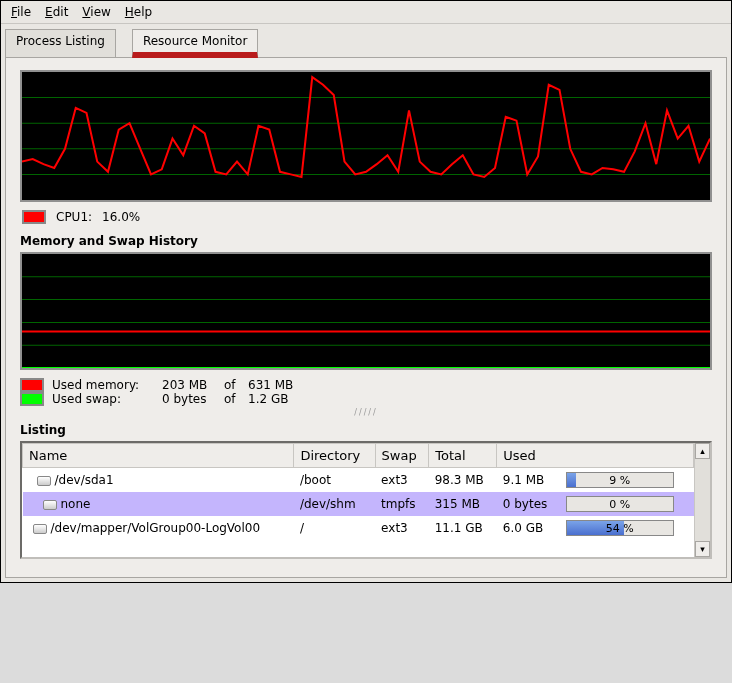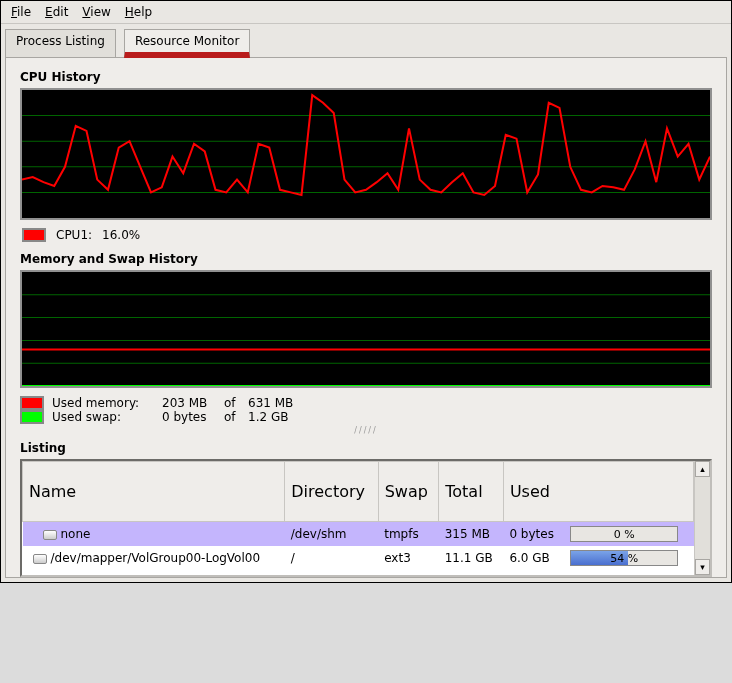--- a/index.html
+++ b/index.html
@@ -31,21 +31,21 @@
 .menubar span u { text-decoration: underline; }
 .tabbar {
   display: flex;
   padding: 4px 4px 0 4px;
   background: #e9e7e3;
 }
 .tab {
   padding: 4px 10px;
   border: 1px solid #a8a6a2;
   background: #e1dfda;
-  margin-right: 8px;
+  margin-right: 16px;
   position: relative;
   top: 1px;
 }
 .tab.active {
   background: #efedea;
   border-bottom: 6px solid #b91c1c;
   z-index: 2;
 }
 .content {
   flex: 1;
@@ -102,24 +102,24 @@
   flex: 1;
   overflow: hidden;
 }
 table {
   width: 100%;
   border-collapse: collapse;
 }
 th {
   text-align: left;
   font-weight: normal;
-  padding: 20px 6px;
+  padding: 4px 6px;
   background: #efedea;
   border: 1px solid #c8c6c2;
-  font-size: 16px;
+  font-size: 13px;
 }
 td {
   padding: 4px 6px;
   font-size: 12px;
 }
 tr.row2 td { background: #c4b5fd; }
 .disk-icon {
   display: inline-block;
   width: 14px;
   height: 10px;
@@ -177,21 +177,20 @@
     <span><u>H</u><span>elp</span></span>
   </div>
 
   <div class="tabbar">
     <div class="tab">Process Listing</div>
     <div class="tab active">Resource Monitor</div>
   </div>
 
   <div class="content">
 
-    <div class="section-title">CPU History</div>
     <div class="chart-frame cpu-chart">
       <svg viewBox="0 0 680 128" preserveAspectRatio="none" id="cpu-svg">
           <line x1="0" y1="25.6" x2="680" y2="25.6" stroke="#006400" stroke-width="1"></line>
           <line x1="0" y1="51.2" x2="680" y2="51.2" stroke="#006400" stroke-width="1"></line>
           <line x1="0" y1="76.80000000000001" x2="680" y2="76.80000000000001" stroke="#006400" stroke-width="1"></line>
           <line x1="0" y1="102.4" x2="680" y2="102.4" stroke="#006400" stroke-width="1"></line>
           <polyline points="0,89.6 10.625,87.03999999999999 21.25,92.16 31.875,96 42.5,76.8 53.125,35.84 63.75,40.959999999999994 74.375,89.6 85,99.84 95.625,57.599999999999994 106.25,51.2 116.875,76.8 127.5,102.4 138.125,97.28 148.75,66.56 159.375,83.2 170,53.760000000000005 180.625,61.44 191.25,99.84 201.875,102.4 212.5,89.6 223.125,102.4 233.75,53.760000000000005 244.375,57.599999999999994 255,99.84 265.625,102.4 276.25,104.96000000000001 286.875,5.1200000000000045 297.5,12.799999999999997 308.125,23.040000000000006 318.75,89.6 329.375,102.4 340,99.84 350.625,92.16 361.25,83.2 371.875,99.84 382.5,38.400000000000006 393.125,89.6 403.75,99.84 414.375,102.4 425,92.16 435.625,83.2 446.25,102.4 456.875,104.96000000000001 467.5,96 478.125,44.8 488.75,48.64 499.375,102.4 510,84.47999999999999 520.625,12.799999999999997 531.25,17.92 541.875,76.8 552.5,99.84 563.125,102.4 573.75,96 584.375,97.28 595,99.84 605.625,79.36 616.25,51.2 626.875,92.16 637.5,38.400000000000006 648.125,66.56 658.75,53.760000000000005 669.375,89.6 680,66.56" fill="none" stroke="#ff0000" stroke-width="2"></polyline>
         </svg>
     </div>
     <div class="legend-row">
@@ -235,20 +234,33 @@
           <thead>
             <tr>
               <th>Name</th>
               <th>Directory</th>
               <th>Swap</th>
               <th>Total</th>
               <th colspan="2">Used</th>
             </tr>
           </thead>
           <tbody id="devices-body">
+              <tr>
+    <td style="padding-left:14px"><span class="disk-icon"></span><span>/dev/sda1</span></td>
+    <td>/boot</td>
+    <td>ext3</td>
+    <td>98.3 MB</td>
+    <td>9.1 MB</td>
+    <td>
+                  <div class="usage-bar">
+                    <div class="usage-fill" style="width:9%"></div>
+                    <div class="usage-text">9 %</div>
+                  </div>
+                </td>
+  </tr>
               <tr class="row2">
     <td style="padding-left:20px"><span class="disk-icon"></span><span>none</span></td>
     <td>/dev/shm</td>
     <td>tmpfs</td>
     <td>315 MB</td>
     <td>0 bytes</td>
     <td>
                   <div class="usage-bar">
                     <div class="usage-fill" style="width:0%"></div>
                     <div class="usage-text">0 %</div>

